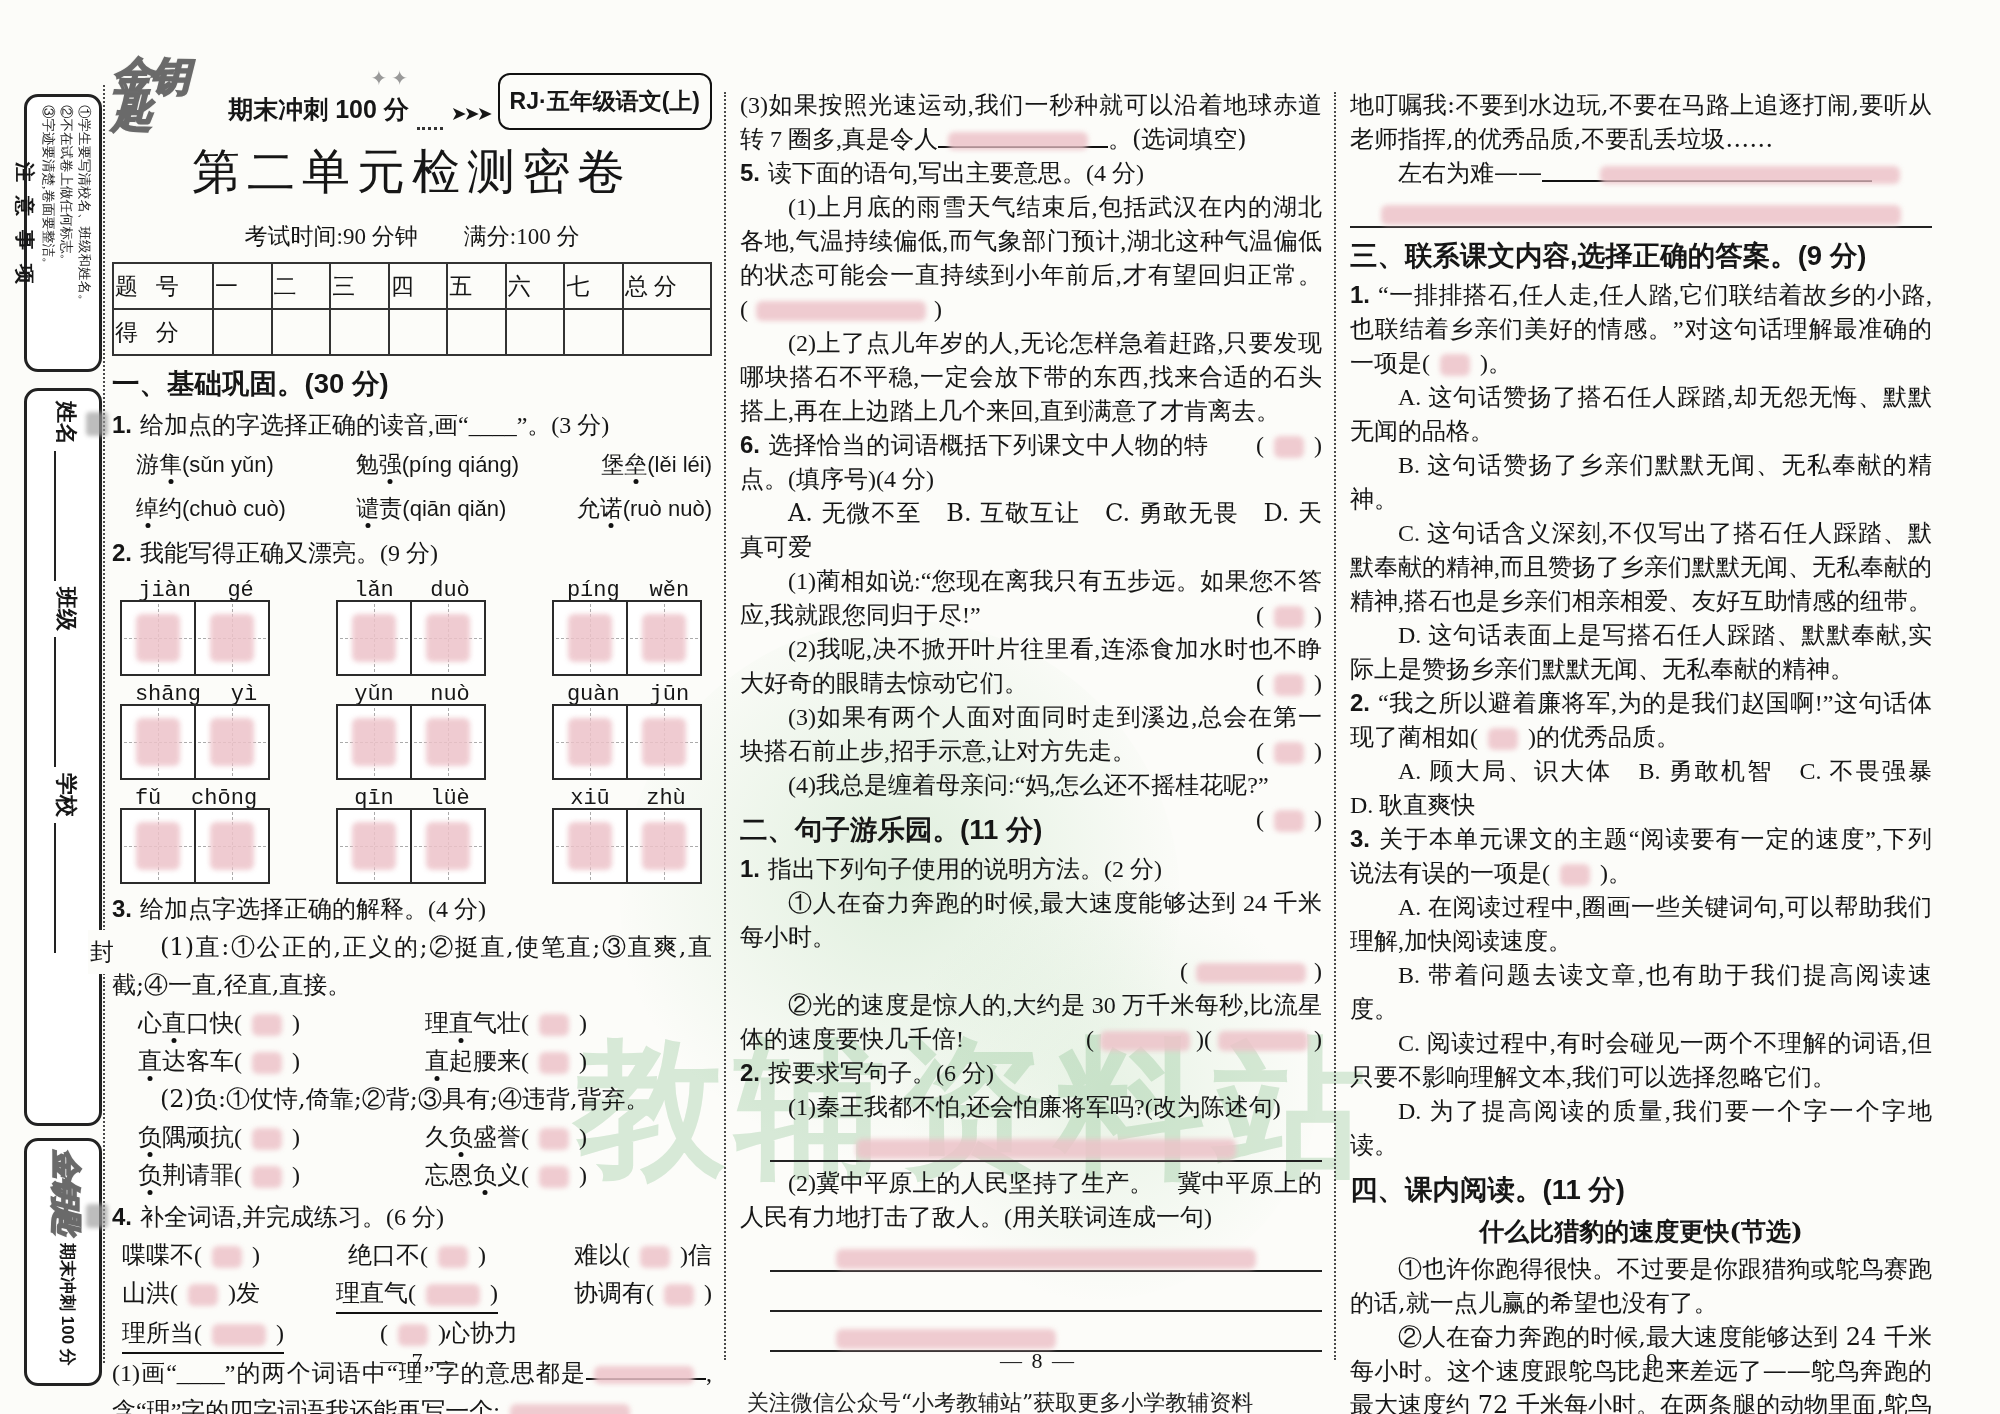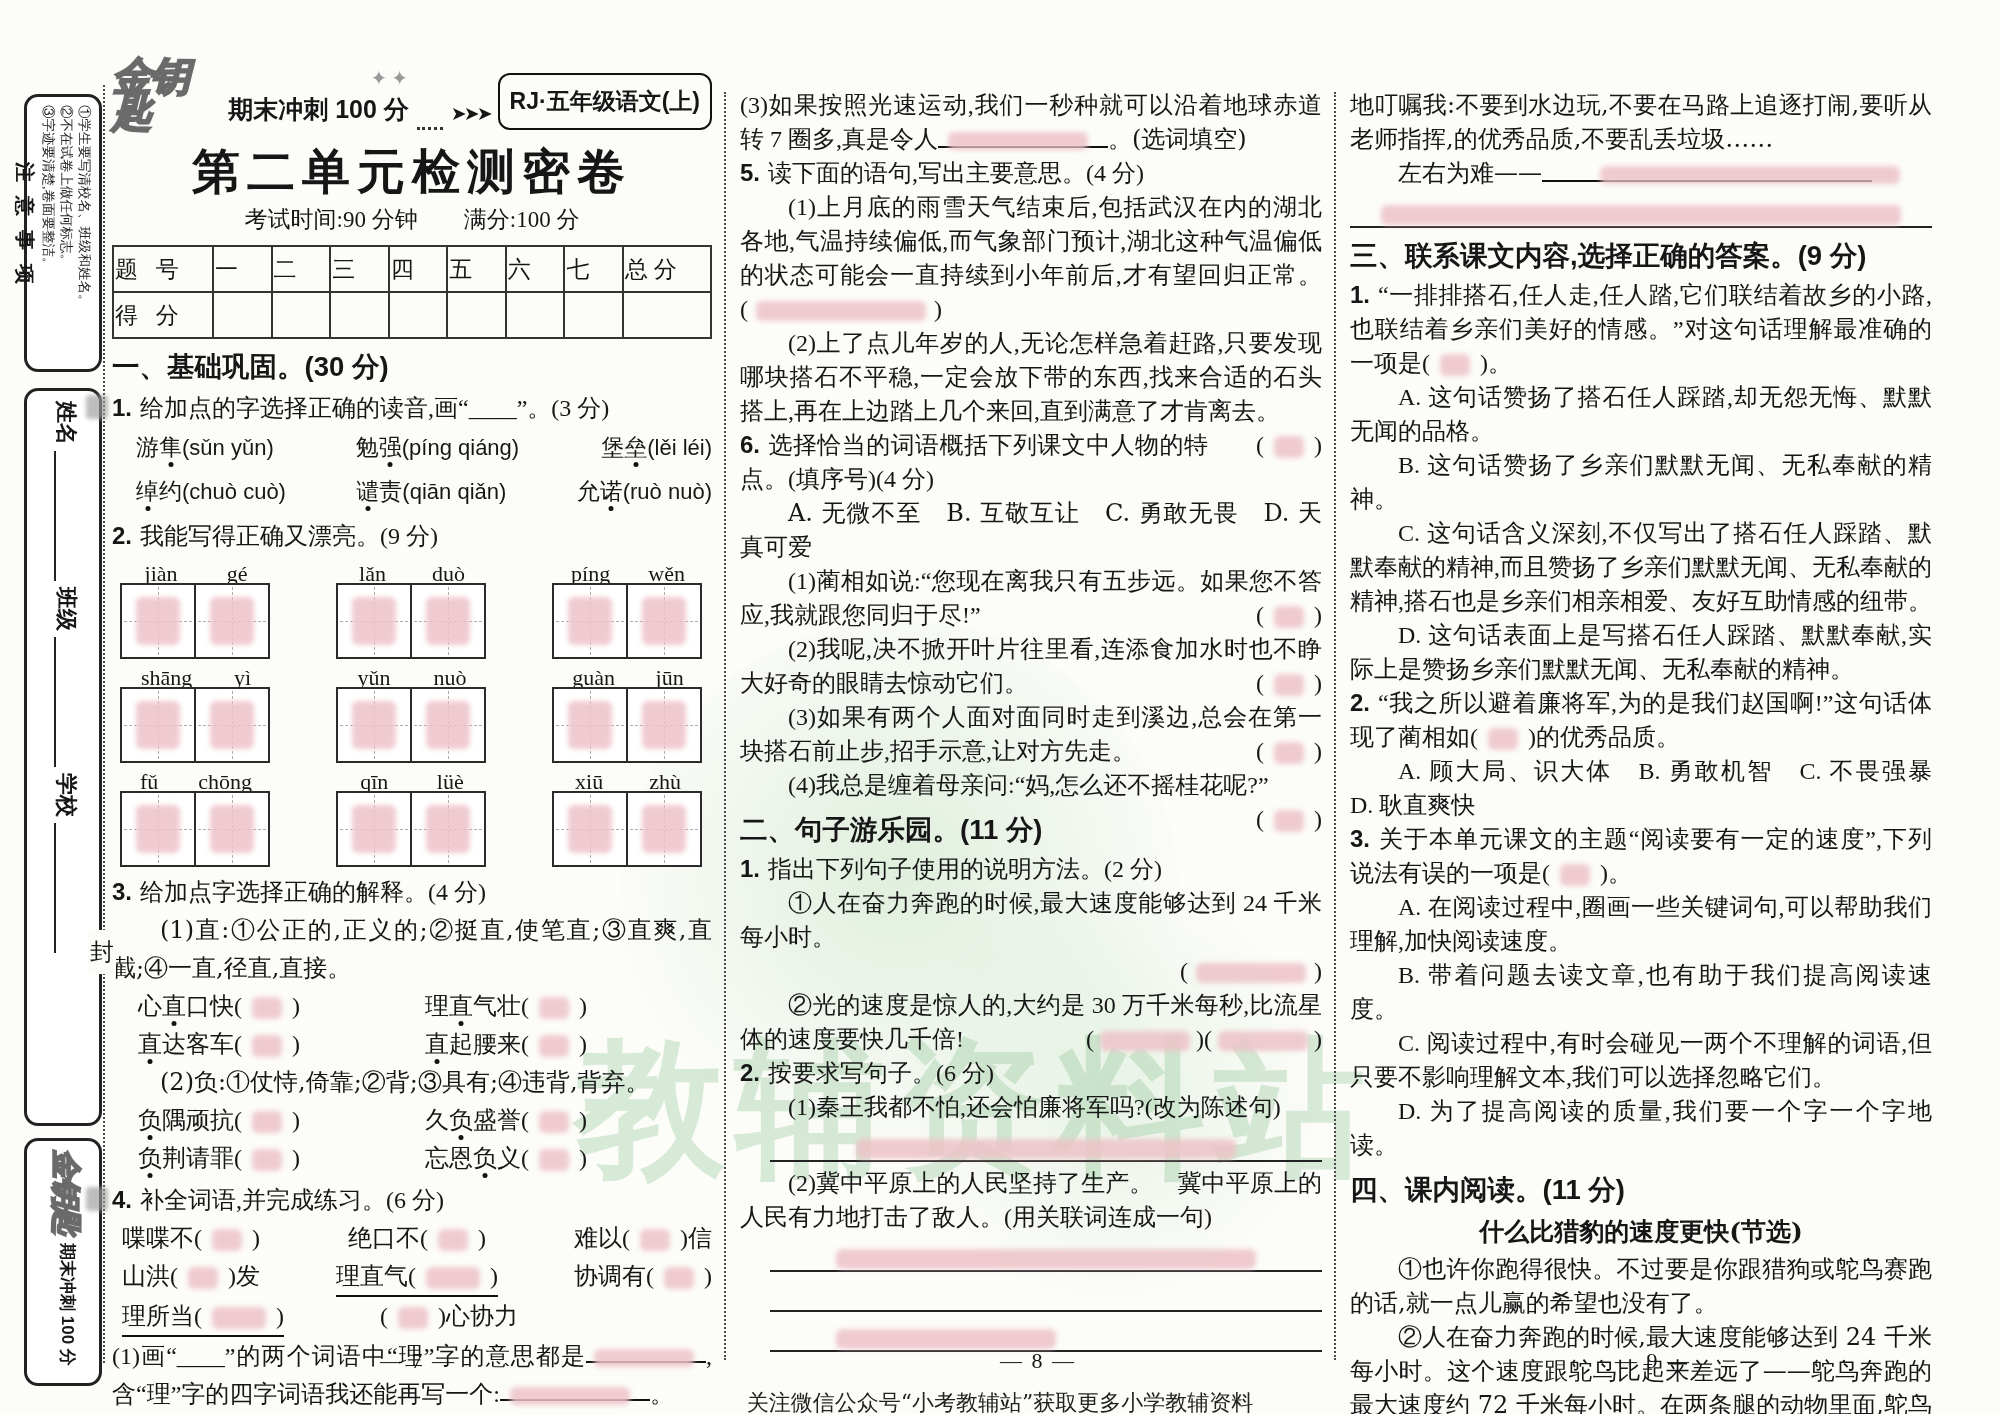--- a/index.html
+++ b/index.html
@@ -28,21 +28,21 @@
   .vline{position:absolute;border-left:2.5px dotted #4a4a4a;z-index:1;}
   
   .hdr{display:flex;align-items:flex-end;gap:8px;height:52px;position:relative;}
   .hdr .logo{font-size:40px;line-height:.9;}
   .slogan{font-family:"Liberation Sans",sans-serif;font-weight:bold;font-size:25px;white-space:nowrap;padding-bottom:4px;}
   .leader{flex:1;border-bottom:3.5px dotted #333;height:16px;min-width:26px;}
   .stars{position:absolute;right:300px;top:-12px;color:#999;font-size:20px;letter-spacing:4px;}
   .arrows{font-size:19px;letter-spacing:-3px;padding-bottom:5px;white-space:nowrap;}
   .badge{border:2.5px solid #111;border-radius:12px;padding:11px 10px;font-family:"Liberation Sans",sans-serif;
          font-weight:bold;font-size:23px;white-space:nowrap;}
-  .title{font-size:48px;font-weight:bold;text-align:center;letter-spacing:7px;margin:10px 0 0;}
+  .title{font-size:48px;font-weight:normal;text-align:center;letter-spacing:7px;margin:10px 0 17px;}
   .meta{display:flex;justify-content:center;gap:46px;font-size:23px;margin-bottom:10px;}
   
   table.score{border-collapse:collapse;width:100%;table-layout:fixed;}
   table.score td{border:2px solid #333;height:42px;text-align:left;font-size:23px;}
   table.score td:first-child{width:96px;letter-spacing:6px;}
   table.score td:last-child{width:84px;}
   
   .colwrap{position:absolute;z-index:2;}
   .h-sec{font-family:"Liberation Sans",sans-serif;font-weight:bold;font-size:27.5px;margin:10px 0 4px;}
   .q{position:relative;font-size:24px;line-height:34px;text-align:justify;}
@@ -54,21 +54,21 @@
   .py{font-family:"Liberation Sans",sans-serif;font-size:22px;}
   .wrow{display:flex;justify-content:space-between;font-size:23px;margin:2px 0 6px;}
   
   .sm{display:inline-block;background:#edc3c9;border-radius:6px;filter:blur(2.5px);opacity:.85;vertical-align:middle;}
   .smc{width:30px;height:22px;}
   .pr{white-space:nowrap;}
   .pr .smc{margin:0 10px;}
   
   .tgrid{display:flex;justify-content:space-between;padding:0 8px;}
   .tg{width:152px;}
-  .tpy{display:flex;justify-content:space-around;font-family:Liberation Serif, serif;font-size:22px;height:28px;}
+  .tpy{display:flex;justify-content:space-around;font-family:Liberation Mono, monospace;font-size:22px;height:28px;}
   .tb{display:flex;}
   .tc{width:72px;height:72px;border:2.5px solid #2b2b2b;position:relative;background:#fff;}
   .tc + .tc{margin-left:-2.5px;}
   .tc::before{content:"";position:absolute;left:2px;right:2px;top:50%;border-top:1.5px dashed #aaa;}
   .tc::after{content:"";position:absolute;top:2px;bottom:2px;left:50%;border-left:1.5px dashed #aaa;}
   .smt{position:absolute;left:14px;top:12px;width:44px;height:48px;z-index:1;}
   .itemrow{display:flex;margin-left:26px;}
   .itemrow .it{width:50%;}
   .w4row{display:flex;justify-content:space-between;margin-left:10px;}
   .ul-ph{border-bottom:2px solid #111;}

